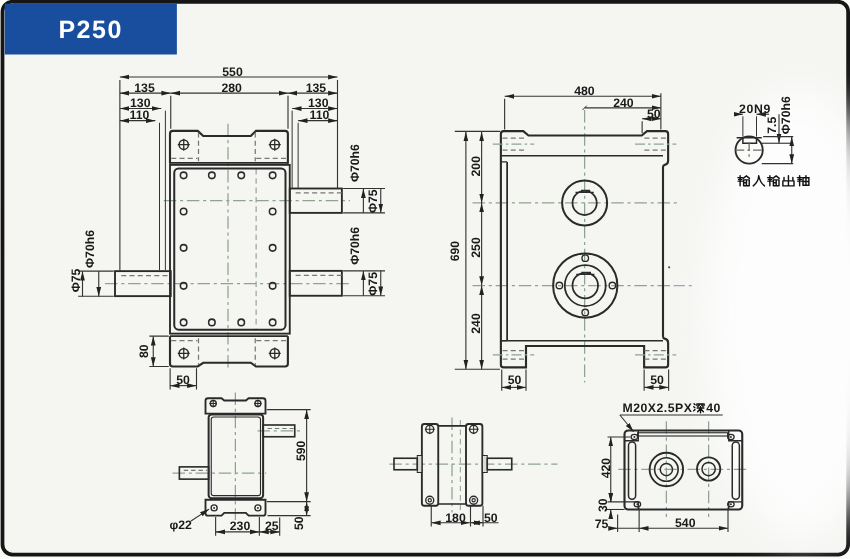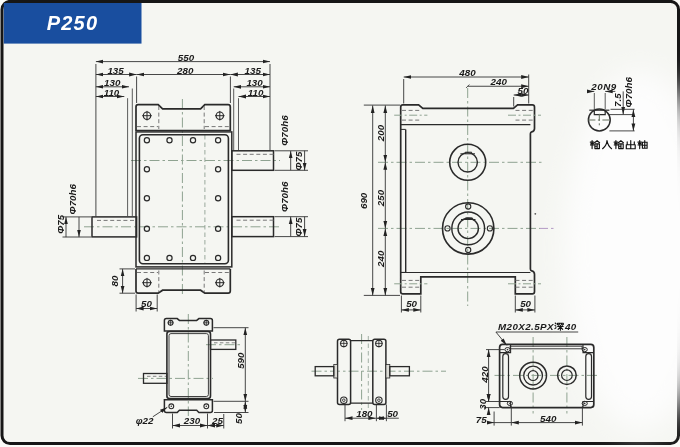--- a/index.html
+++ b/index.html
@@ -1,16 +1,16 @@
 <!DOCTYPE html>
 <html><head>
 <meta charset="utf-8">
 <style>
   html,body{margin:0;padding:0;background:#fdfdfc;}
-  #page{position:relative;width:680px;height:447px;font-family:"Liberation Sans",sans-serif;font-style:italic;}
+  #page{position:relative;width:680px;height:447px;font-family:"Liberation Sans",sans-serif;}
   svg{position:absolute;left:0;top:0;}
   text{font-family:"Liberation Sans",sans-serif;font-weight:bold;fill:#1a1a1a;}
 </style>
 </head>
 <body>
 <div id="page">
 <svg width="680" height="447" viewBox="0 0 680 447">
 <defs>
   <marker id="aL" markerWidth="8" markerHeight="6" refX="0.5" refY="3" orient="auto" markerUnits="userSpaceOnUse">
           <path d="M0.5,3 L8,1.1 L8,4.9 Z" fill="#222"></path>

